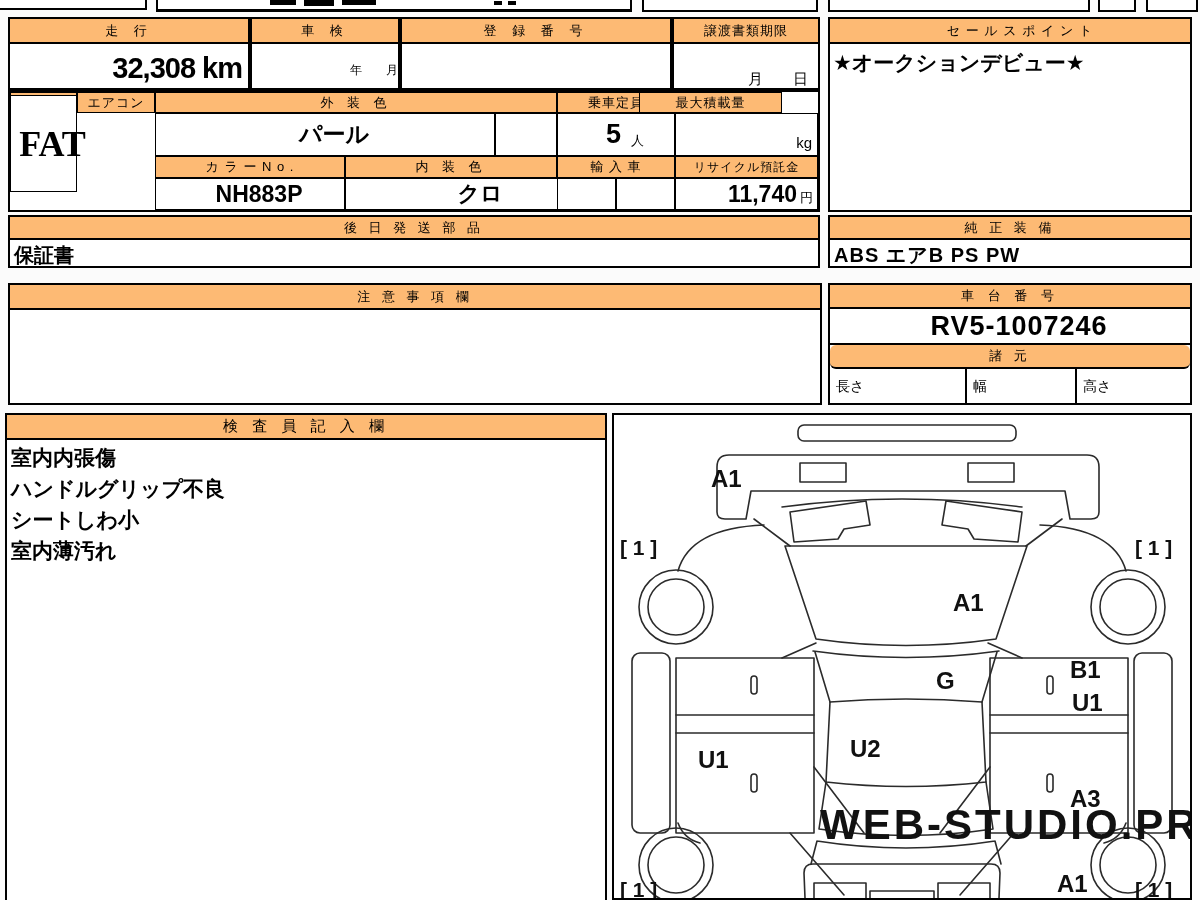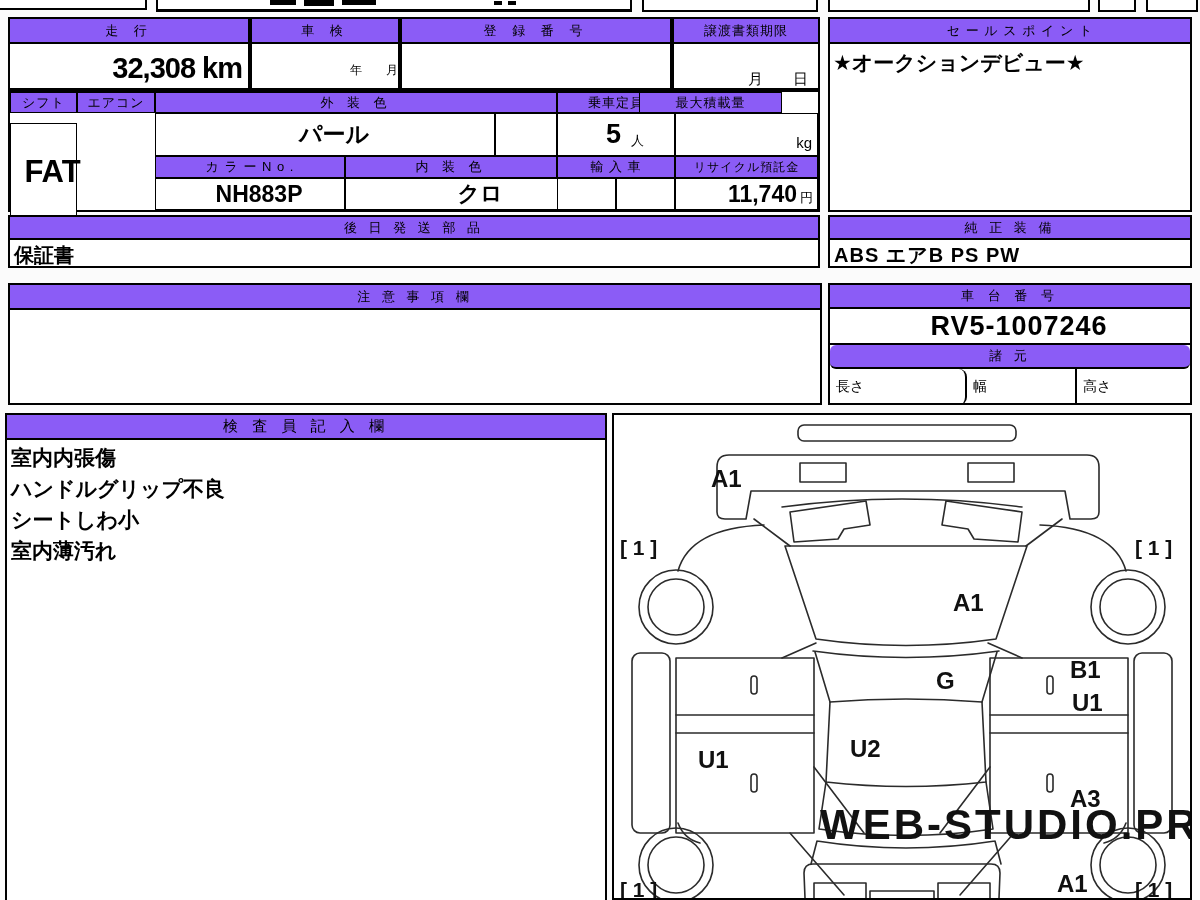--- a/index.html
+++ b/index.html
@@ -5,21 +5,21 @@
   html,body{margin:0;padding:0;}
   body{
     width:1200px;height:900px;position:relative;overflow:hidden;
     background:#fbfbfb;
     font-family:"Liberation Sans","DejaVu Sans",sans-serif;
     color:#000;
   }
   .box{position:absolute;background:#fff;border:2px solid #000;box-sizing:border-box;}
   .cell{position:absolute;box-sizing:border-box;border:1px solid #000;background:#fff;
         display:flex;align-items:center;justify-content:center;}
-  .hdr{background:#8b5cf6;font-size:13px;letter-spacing:1px;}
+  .hdr{background:#fdba74;font-size:13px;letter-spacing:1px;}
   .val{font-weight:bold;padding-left:18px;}
   .toprow{position:absolute;box-sizing:border-box;background:#fff;}
   .blob{position:absolute;background:#000;}
   .insp-line{font-weight:bold;font-size:21px;line-height:31px;white-space:nowrap;}
   .flexc{display:flex;align-items:center;justify-content:center;}
   svg text{font-family:"Liberation Sans","DejaVu Sans",sans-serif;font-weight:bold;fill:#111;}
 </style>
 </head>
 <body>
 
@@ -63,21 +63,21 @@
   <div class="val" style="font-size:21px;padding:5px 3px;">★オークションデビュー★</div>
 </div>
 
 <div class="box" style="left:8px;top:90px;width:812px;height:122px;">
   <div class="cell hdr" style="left:0;top:0;width:67px;height:21px;">シフト</div>
   <div class="cell hdr" style="left:67px;top:0;width:78px;height:21px;">エアコン</div>
   <div class="cell hdr" style="left:145px;top:0;width:402px;height:21px;letter-spacing:5px;">外 装 色</div>
   <div class="cell hdr" style="left:547px;top:0;width:118px;height:21px;">乗車定員</div>
   <div class="cell hdr" style="left:629px;top:0;width:143px;height:21px;">最大積載量</div>
 
-  <div class="cell val" style="left:0;top:31px;width:67px;height:97px;font-size:31px;">FAT</div>
+  <div class="cell val" style="left:0;top:3px;width:67px;height:97px;font-size:36px;font-family:Liberation Serif, serif;">FAT</div>
   <div class="cell val" style="left:145px;top:21px;width:340px;height:43px;font-size:23px;">パール</div>
   <div class="cell" style="left:485px;top:21px;width:62px;height:43px;"></div>
   <div class="cell" style="left:547px;top:21px;width:118px;height:43px;">
     <span class="val" style="font-size:27px;">5</span>
     <span style="font-size:13px;margin:12px 0 0 10px;">人</span>
   </div>
   <div class="cell" style="left:665px;top:21px;width:143px;height:43px;justify-content:flex-end;align-items:flex-end;">
     <span style="font-size:15px;padding:0 5px 4px 0;">kg</span>
   </div>
 
@@ -112,21 +112,21 @@
 <div class="box" style="left:8px;top:283px;width:814px;height:122px;">
   <div class="hdr flexc" style="height:23px;border-bottom:2px solid #000;letter-spacing:4px;">注 意 事 項 欄</div>
   <div></div>
 </div>
 
 <div class="box" style="left:828px;top:283px;width:364px;height:122px;">
   <div class="hdr flexc" style="height:22px;border-bottom:2px solid #000;letter-spacing:5px;">車 台 番 号</div>
   <div class="val flexc" style="height:36px;font-size:27px;letter-spacing:1px;border-bottom:2px solid #000;box-sizing:border-box;">RV5-1007246</div>
   <div class="hdr flexc" style="height:22px;border-bottom:2px solid #000;letter-spacing:4px;border-radius:6px;">諸 元</div>
   <div style="position:relative;height:36px;">
-    <div style="position:absolute;left:0;top:0;width:137px;height:36px;border-right:2px solid #000;box-sizing:border-box;font-size:14px;display:flex;align-items:center;padding-left:6px;border-radius:8px;">長さ</div>
+    <div style="position:absolute;left:0;top:0;width:137px;height:36px;border-right:2px solid #000;box-sizing:border-box;font-size:14px;display:flex;align-items:center;padding-left:6px;">長さ</div>
     <div style="position:absolute;left:137px;top:0;width:110px;height:36px;border-right:2px solid #000;box-sizing:border-box;font-size:14px;display:flex;align-items:center;padding-left:6px;">幅</div>
     <div style="position:absolute;left:247px;top:0;width:113px;height:36px;font-size:14px;display:flex;align-items:center;padding-left:6px;">高さ</div>
   </div>
 </div>
 
 <div class="box" style="left:5px;top:413px;width:602px;height:490px;">
   <div class="hdr flexc" style="height:23px;border-bottom:2px solid #000;font-size:15px;letter-spacing:5px;">検 査 員 記 入 欄</div>
   <div style="padding:2px 0 0 4px;">
     <div class="insp-line">室内内張傷</div>
     <div class="insp-line">ハンドルグリップ不良</div>

